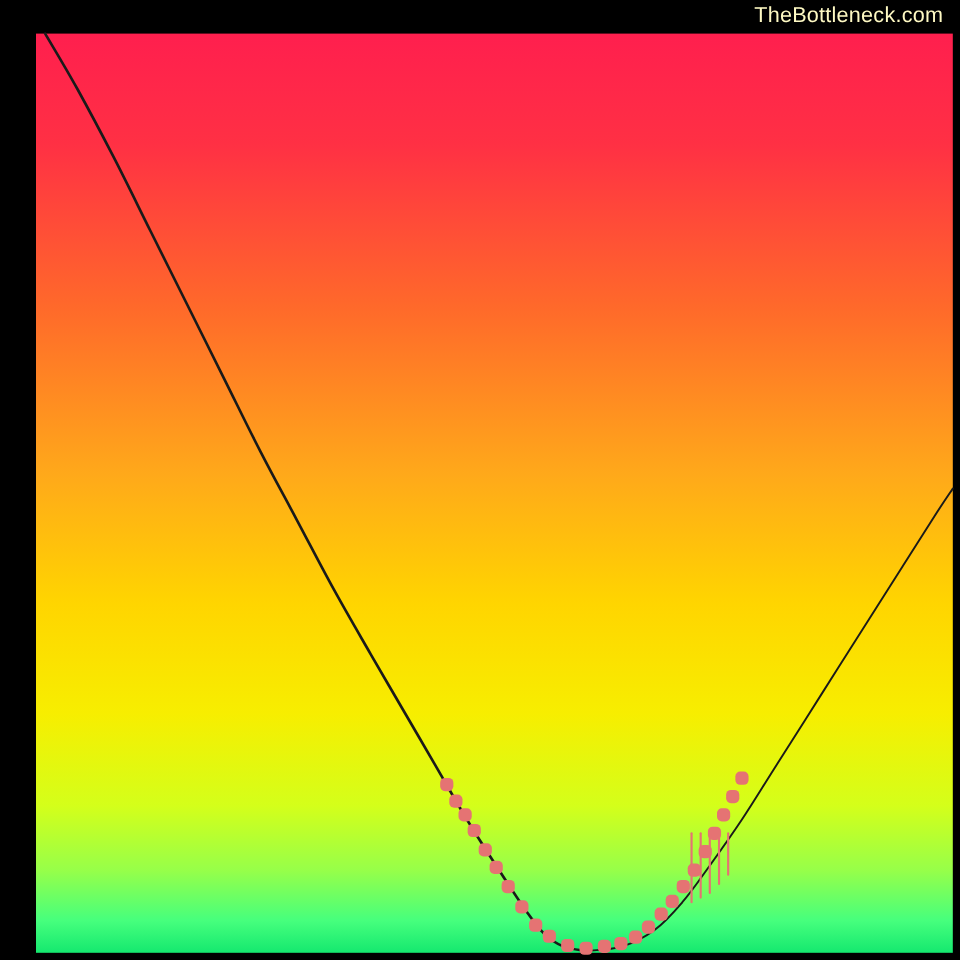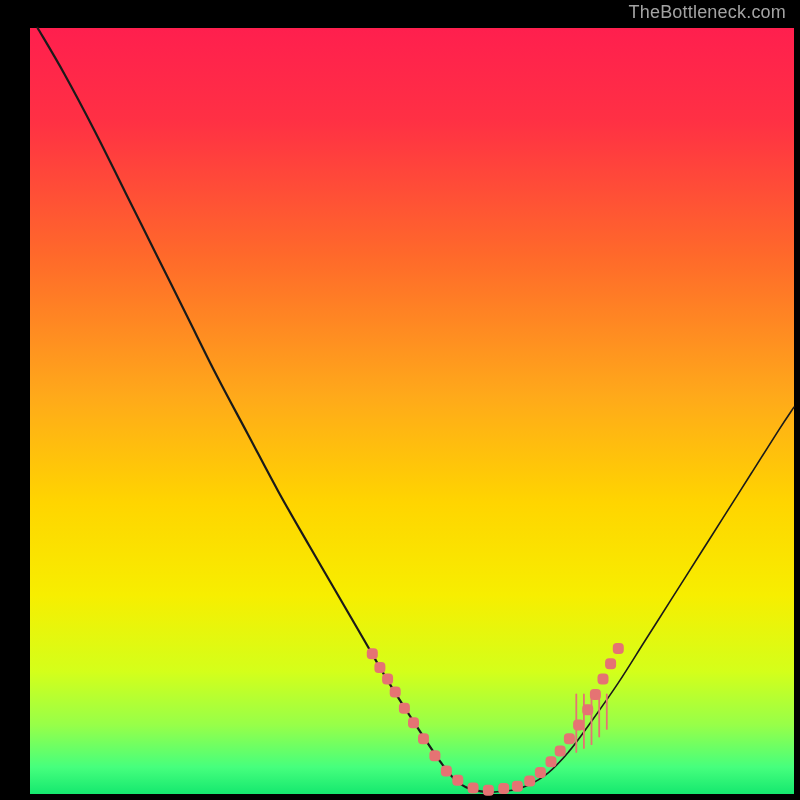--- a/index.html
+++ b/index.html
@@ -21,21 +21,21 @@
   svg {
     position: absolute;
     left: 0;
     top: 0;
   }
   #watermark {
     position: absolute;
     top: 2px;
     right: 14px;
     font: 18px/1.2 Arial, Helvetica, sans-serif;
-    color: #a3a3a3;
+    color: #fef9c3;
     letter-spacing: 0.2px;
     user-select: none;
   }
 </style>
 </head>
 <body>
 
 <div id="stage">
   <div id="gradient" style="left: 30px; top: 28px; width: 764px; height: 766px; background: linear-gradient(rgb(255, 31, 78) 0%, rgb(255, 48, 68) 12%, rgb(255, 106, 42) 30%, rgb(255, 169, 26) 48%, rgb(255, 213, 0) 62%, rgb(247, 238, 0) 74%, rgb(212, 255, 26) 84%, rgb(151, 255, 73) 91%, rgb(70, 255, 125) 96.5%, rgb(21, 232, 111) 100%);"></div>
   <svg id="plot-svg" width="800" height="800" viewBox="0 0 800 800">

